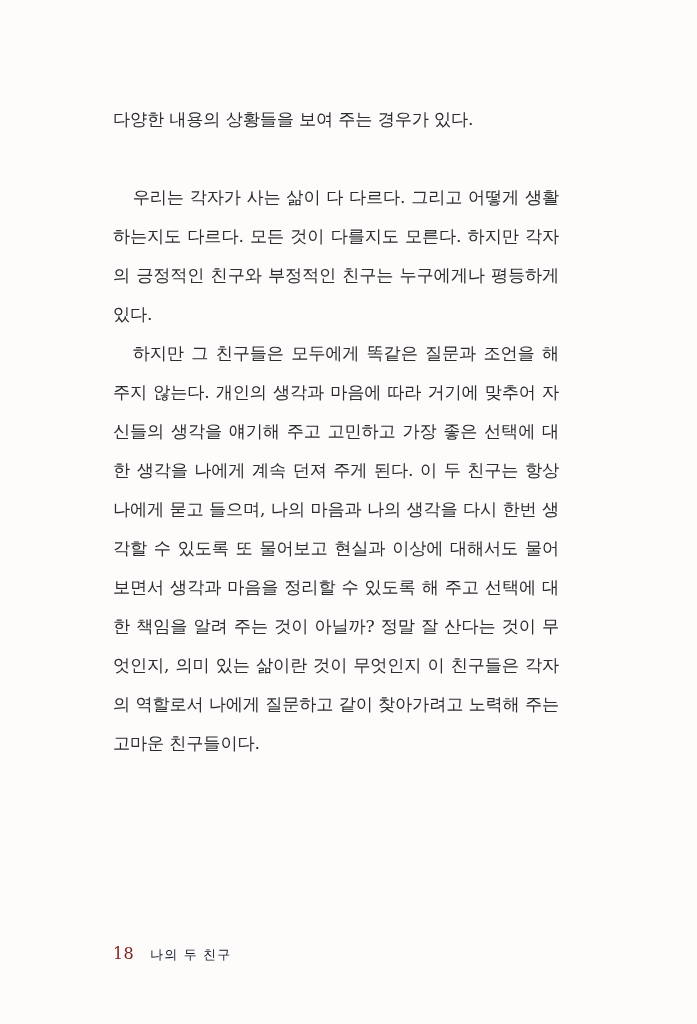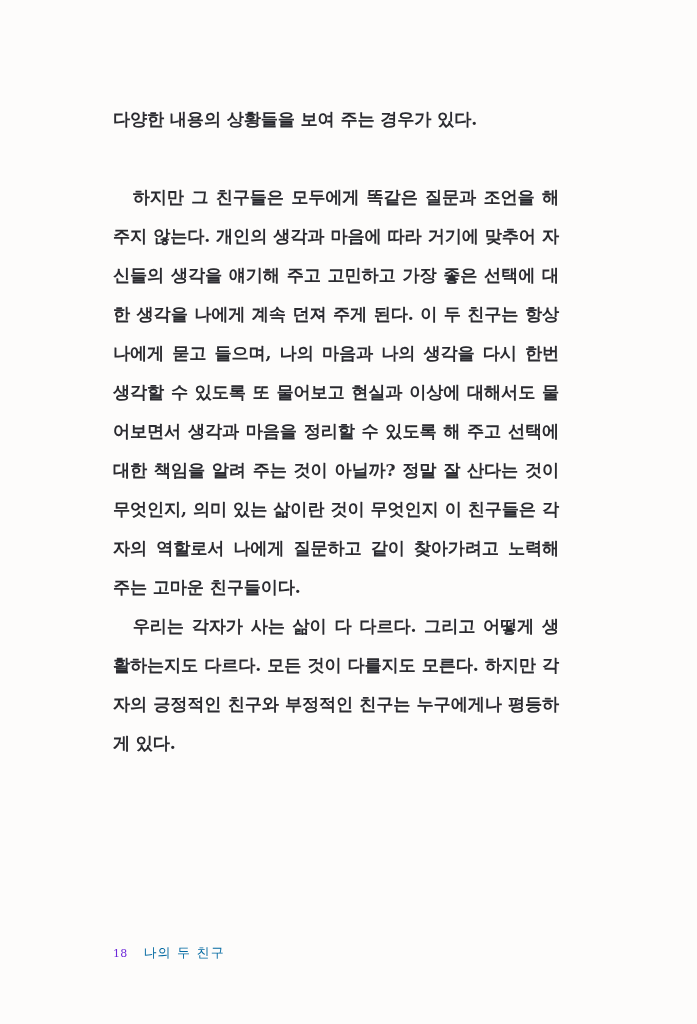--- a/index.html
+++ b/index.html
@@ -35,21 +35,21 @@
 
   .para {
     margin: 0;
     font-size: 17.2px;
     line-height: 39px;
     letter-spacing: -0.01em;
     text-align: justify;
     text-justify: inter-character;
     word-break: break-all;
     color: #2b2b30;
-    font-weight: 700;
+    font-weight: 400;
   }
 
   
   .para.continuation {
     text-indent: 0;
   }
 
   
   .para.indent {
     text-indent: 1.15em;
@@ -63,47 +63,47 @@
   
   .footer {
     position: absolute;
     left: 113px;
     top: 946px;
     display: flex;
     align-items: baseline;
     gap: 16px;
   }
   .folio {
-    font-size: 11px;
+    font-size: 16px;
     line-height: 1;
-    color: #6d28d9;
+    color: #7f1d1d;
     letter-spacing: 0.02em;
   }
   .running-title {
     font-size: 13px;
     line-height: 1;
-    color: #0369a1;
+    color: #0f172a;
     letter-spacing: 0.09em;
   }
 </style>
 </head>
 <body>
 
 <div class="page">
 
   <div class="text-column">
 
     <p class="para continuation">다양한 내용의 상황들을 보여 주는 경우가 있다.</p>
 
     <div class="para-gap"></div>
 
 
+    <p class="para indent">우리는 각자가 사는 삶이 다 다르다. 그리고 어떻게 생활하는지도 다르다. 모든 것이 다를지도 모른다. 하지만 각자의 긍정적인 친구와 부정적인 친구는 누구에게나 평등하게 있다.</p>
+
     <p class="para indent">하지만 그 친구들은 모두에게 똑같은 질문과 조언을 해 주지 않는다. 개인의 생각과 마음에 따라 거기에 맞추어 자신들의 생각을 얘기해 주고 고민하고 가장 좋은 선택에 대한 생각을 나에게 계속 던져 주게 된다. 이 두 친구는 항상 나에게 묻고 들으며, 나의 마음과 나의 생각을 다시 한번 생각할 수 있도록 또 물어보고 현실과 이상에 대해서도 물어보면서 생각과 마음을 정리할 수 있도록 해 주고 선택에 대한 책임을 알려 주는 것이 아닐까? 정말 잘 산다는 것이 무엇인지, 의미 있는 삶이란 것이 무엇인지 이 친구들은 각자의 역할로서 나에게 질문하고 같이 찾아가려고 노력해 주는 고마운 친구들이다.</p>
-
-    <p class="para indent">우리는 각자가 사는 삶이 다 다르다. 그리고 어떻게 생활하는지도 다르다. 모든 것이 다를지도 모른다. 하지만 각자의 긍정적인 친구와 부정적인 친구는 누구에게나 평등하게 있다.</p>
 
   </div>
 
   <div class="footer">
     <span class="folio">18</span>
     <span class="running-title">나의 두 친구</span>
   </div>
 
 </div>
 

